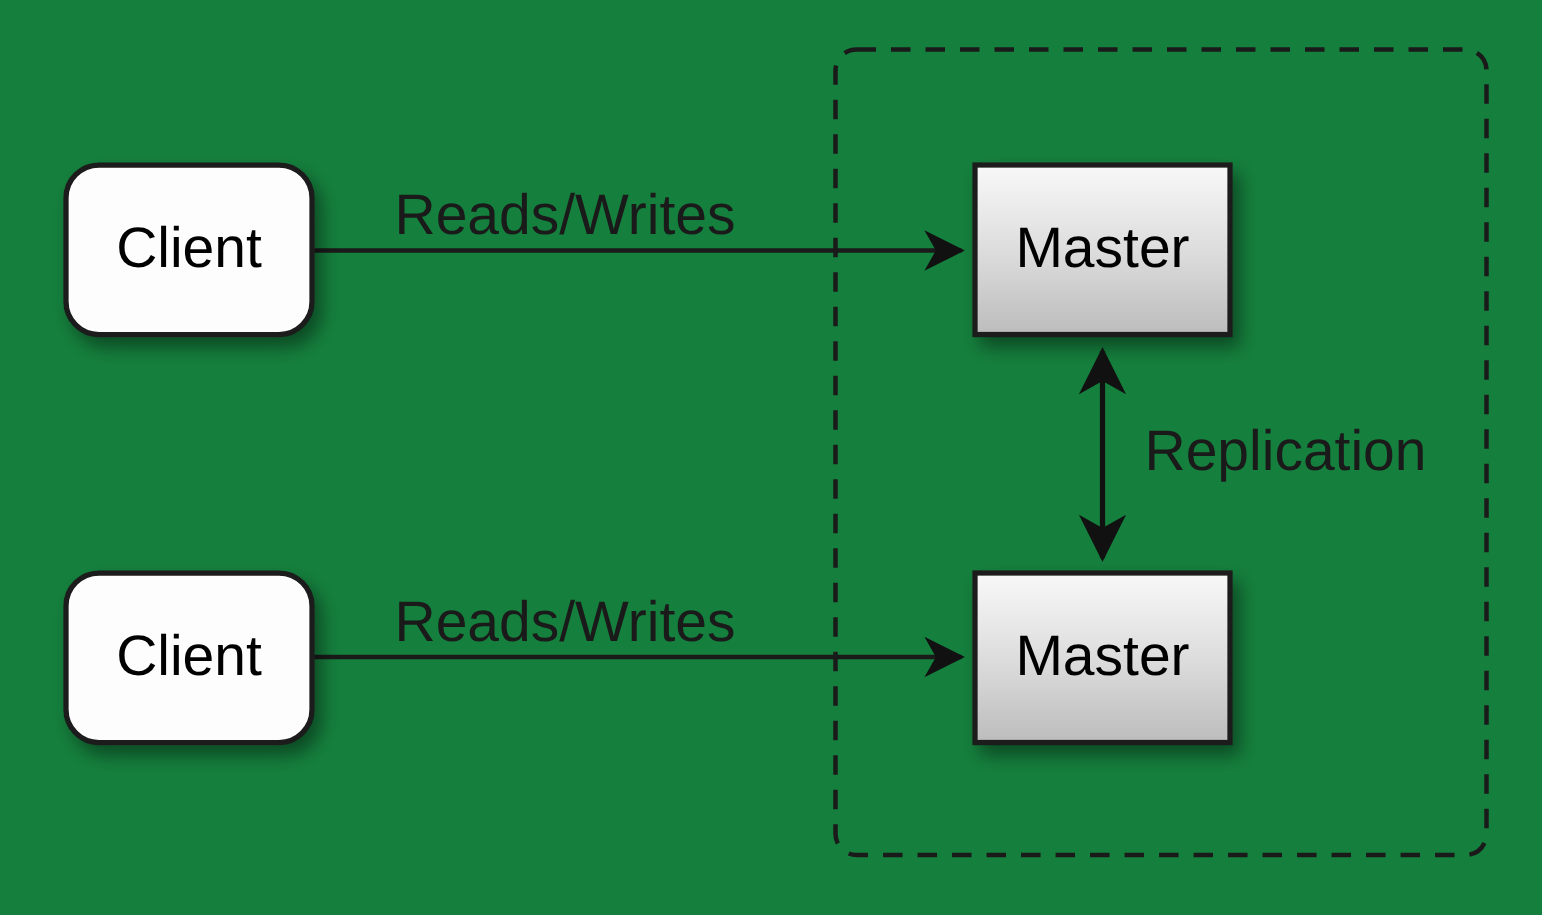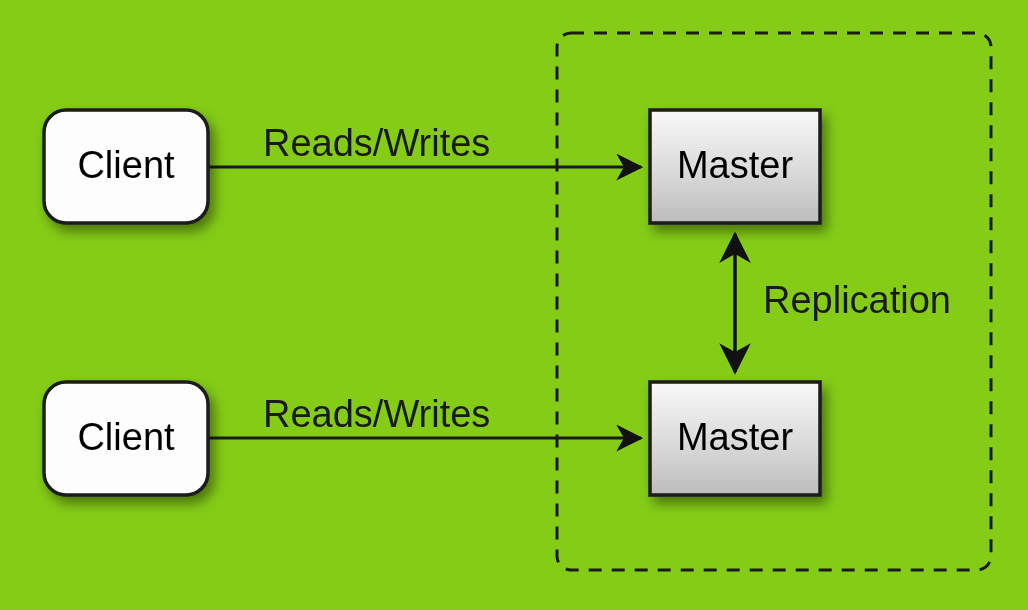--- a/index.html
+++ b/index.html
@@ -11,21 +11,21 @@
   body {
     width: 1028px;
     height: 610px;
     overflow: hidden;
     font-family: "Liberation Sans", sans-serif;
   }
   #diagram-root {
     position: relative;
     width: 1028px;
     height: 610px;
-    background: #84cc16;
+    background: #15803d;
   }
   #diagram-svg {
     position: absolute;
     top: 0;
     left: 0;
     width: 1028px;
     height: 610px;
     display: block;
   }
   .node-label {

